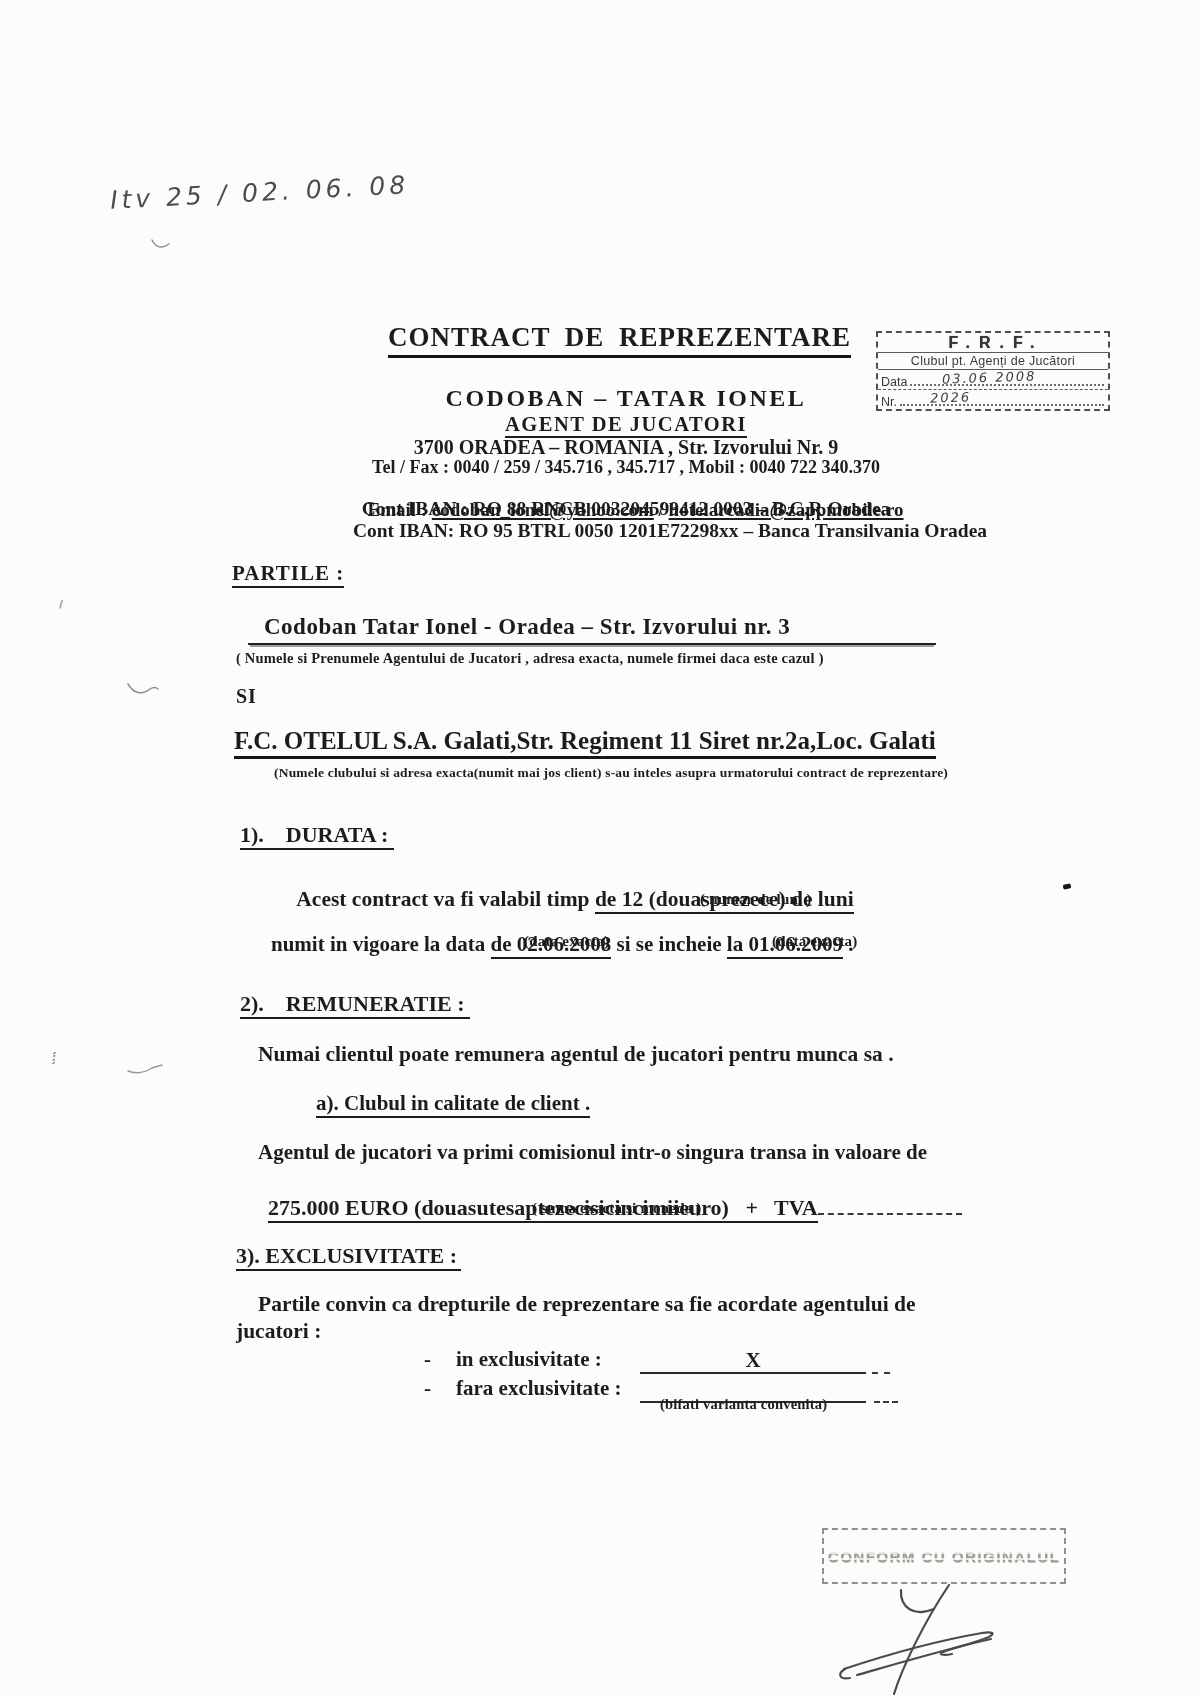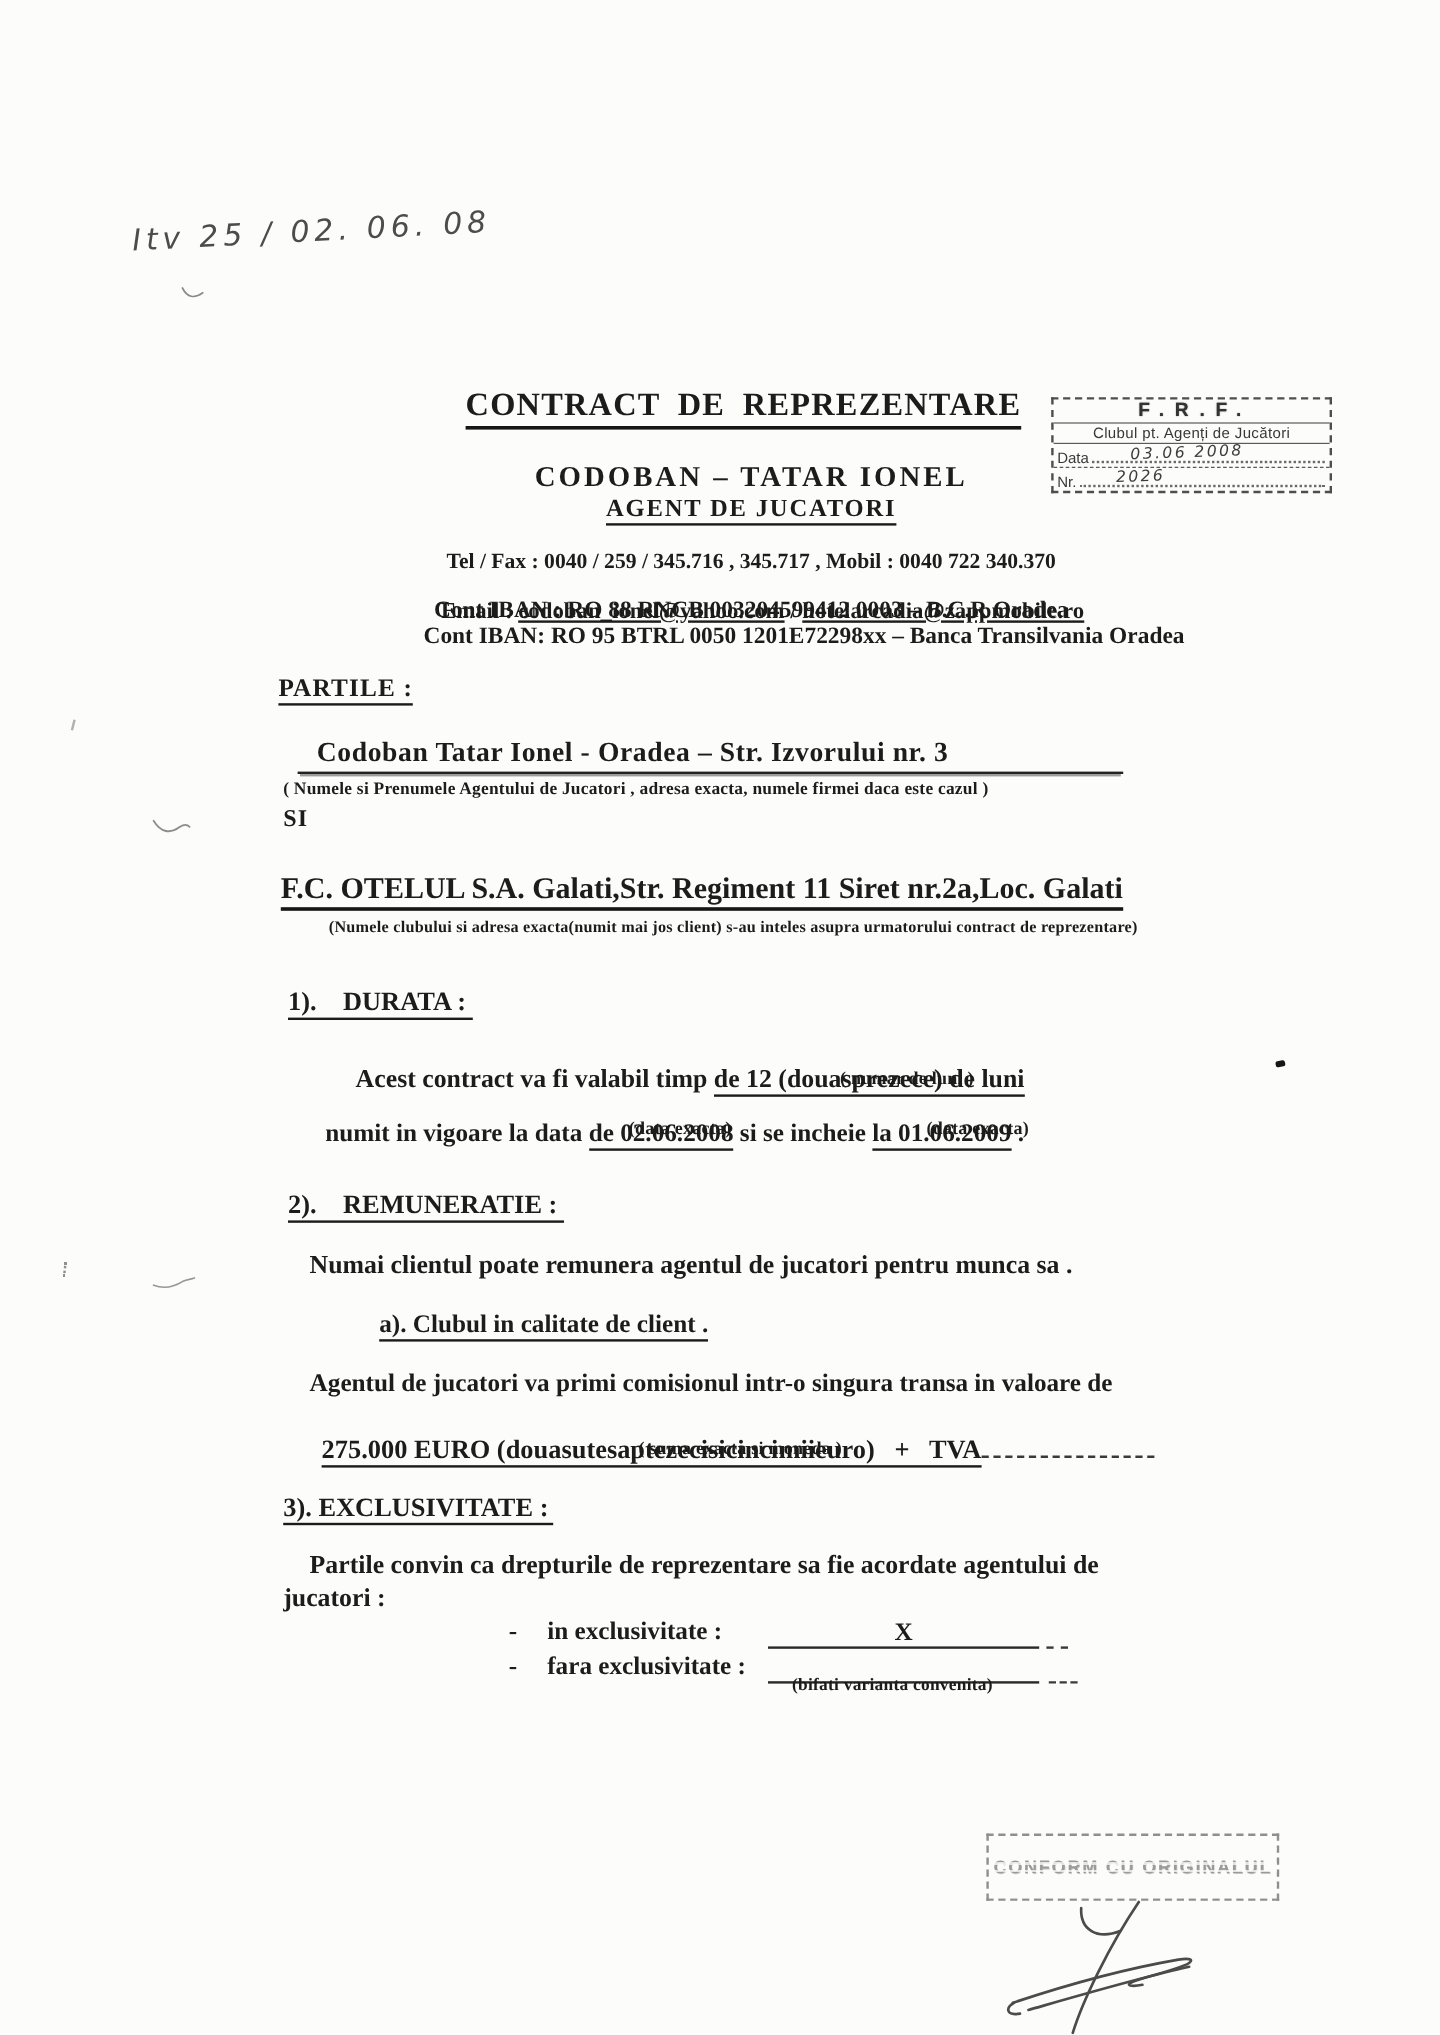--- a/index.html
+++ b/index.html
@@ -84,37 +84,38 @@
         <span class="frf-dots"></span>
       </div>
       <span class="frf-val hand" style="left:52px;">2026</span>
     </div>
   </div>
 
   <div class="abs b hcol" style="top:385px;font-size:24px;letter-spacing:2.5px;">CODOBAN – TATAR IONEL</div>
   <div class="abs hcol" style="top:413px;">
     <span class="b ul2" style="font-size:20.5px;letter-spacing:1.5px;">AGENT DE JUCATORI</span>
   </div>
+  <div class="abs b hcol" style="top:436px;font-size:20px;">3700 ORADEA – ROMANIA , Str. Izvorului Nr. 9</div>
   <div class="abs b hcol" style="top:457px;font-size:18px;">Tel / Fax : 0040 / 259 / 345.716 , 345.717 , Mobil : 0040 722 340.370</div>
   <div class="abs b hcol pre" style="top:477px;font-size:19px;">
     <span>Email : </span><span class="link">codoban_ionel@yahoo.com</span><span> / </span><span class="link">hotelarcadia@zappmobile.ro</span>
   </div>
   <div class="abs b hcol" style="top:498px;font-size:19.5px;">Cont IBAN :  RO 88 RNCB 003204599412 0003 – B.C.R Oradea</div>
   <div class="abs b hcol" style="top:520px;font-size:19.5px;transform:translateX(44px);">Cont IBAN:  RO 95 BTRL 0050 1201E72298xx – Banca Transilvania Oradea</div>
 
   <div class="abs" style="left:232px;top:561px;">
     <span class="b ul2" style="font-size:21px;letter-spacing:1px;">PARTILE :</span>
   </div>
 
   <div class="abs" style="left:248px;top:614px;width:688px;border-bottom:2.5px solid #222;box-shadow:0 4px 0 -2px rgba(40,40,40,.45);padding-bottom:3px;">
     <span class="b" style="font-size:23px;margin-left:16px;letter-spacing:.5px;">Codoban Tatar Ionel  - Oradea – Str. Izvorului nr. 3</span>
   </div>
   <div class="abs b note-sm" style="left:236px;top:650px;font-size:14.5px;">( Numele si Prenumele Agentului de Jucatori , adresa exacta, numele firmei daca este cazul )</div>
 
-  <div class="abs b" style="left:236px;top:671px;font-size:20px;letter-spacing:1px;text-align:right;">SI</div>
+  <div class="abs b" style="left:236px;top:685px;font-size:20px;letter-spacing:1px;text-align:right;">SI</div>
 
   <div class="abs" style="left:234px;top:727px;">
     <span class="b ul3" style="font-size:25px;">F.C. OTELUL S.A. Galati,Str. Regiment 11 Siret nr.2a,Loc. Galati</span>
   </div>
   <div class="abs b note-sm" style="left:234px;top:765px;font-size:13.5px;margin-left:40px;">(Numele clubului si adresa exacta(numit mai jos client) s-au inteles asupra urmatorului contract de reprezentare)</div>
 
   <div class="abs" style="left:240px;top:822px;">
     <span class="b ul2 pre" style="font-size:22px;padding-right:6px;">1).    DURATA :</span>
   </div>
   <div class="abs b pre" style="left:276px;top:862px;font-size:21.5px;">

